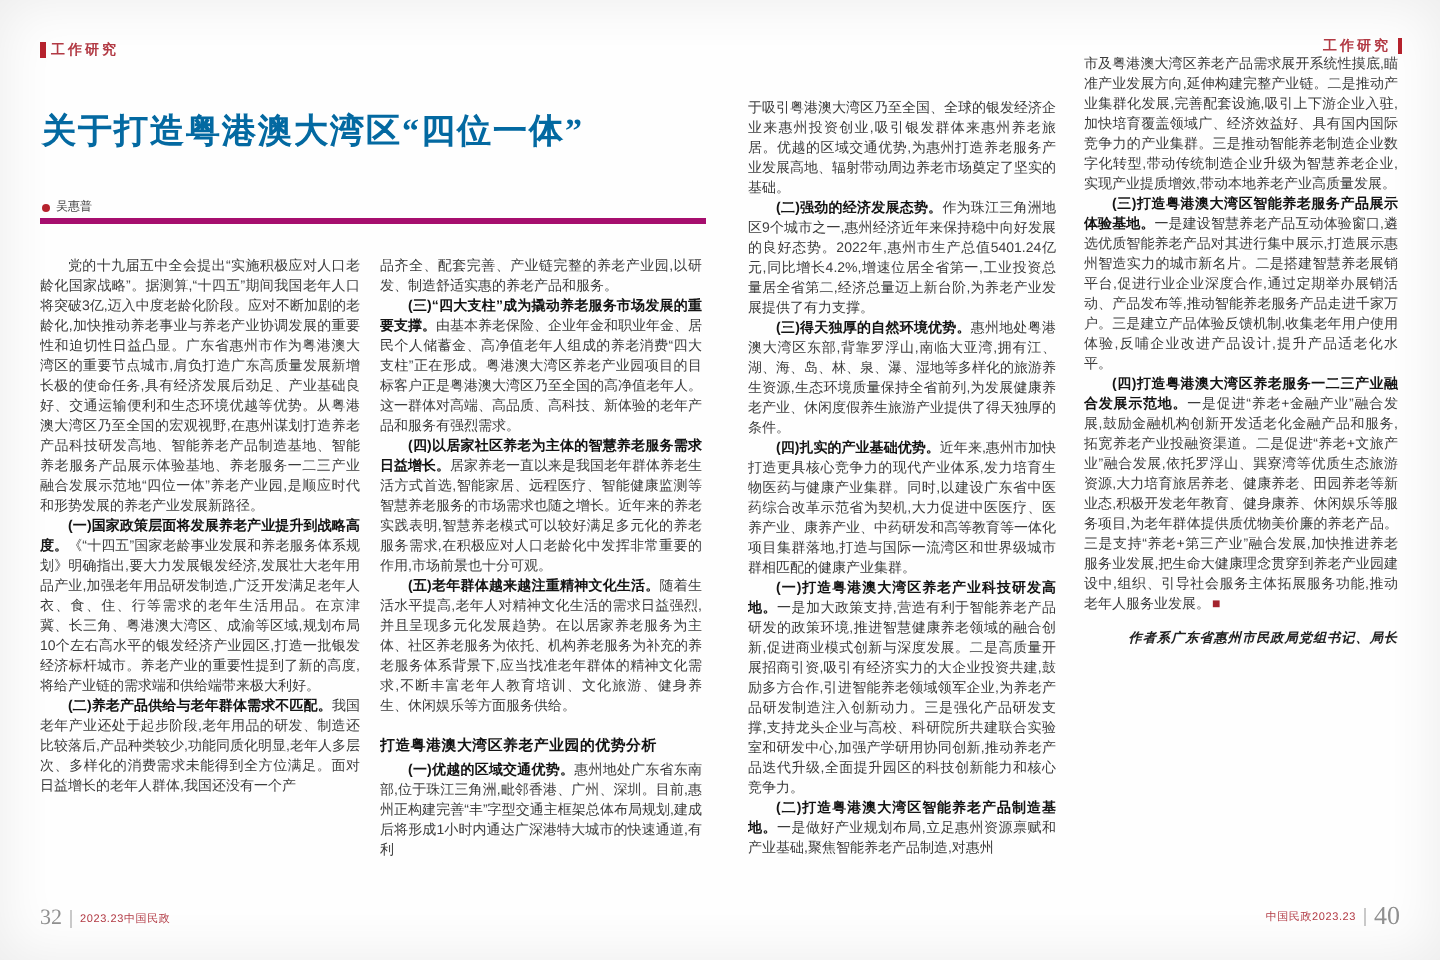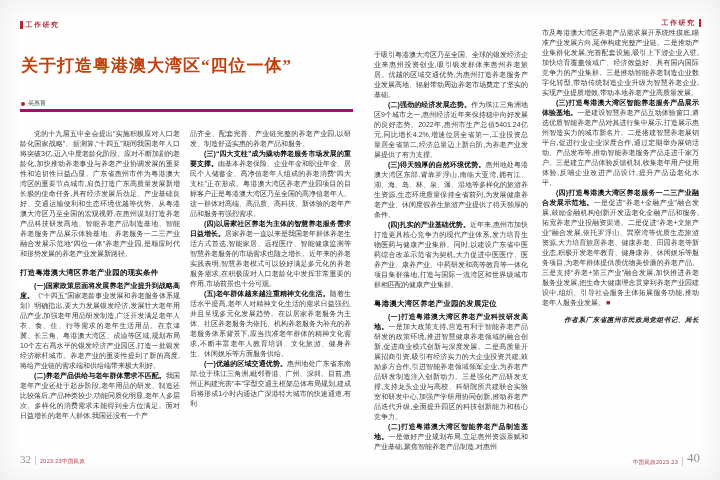--- a/index.html
+++ b/index.html
@@ -2,33 +2,33 @@
 <html><head>
 <meta charset="utf-8">
 <style>
   *{margin:0;padding:0;box-sizing:border-box}
   html,body{background:#e9e9e9}
   .spread{position:relative;width:720px;height:480px;background:#fefefe;overflow:hidden;
           box-shadow:inset 0 0 28px rgba(0,0,0,.08);font-family:"Liberation Sans",sans-serif}
   .abs{position:absolute}
   .tag{font-size:7px;font-weight:bold;letter-spacing:1.5px;color:#b23a44;display:flex;align-items:center;gap:3px}
   .tagbar{width:2.5px;height:8px;background:#b5222d}
-  .title{font-family:"Liberation Serif",serif;font-weight:bold;color:#c2410c;font-size:17px;line-height:19.5px;letter-spacing:1px}
+  .title{font-family:"Liberation Serif",serif;font-weight:bold;color:#0369a1;font-size:17px;line-height:19.5px;letter-spacing:1px}
   .byline{display:flex;align-items:center;gap:3px;font-size:6px;color:#444}
   .bdot{width:4px;height:4px;border-radius:50%;background:#b5222d}
   .rule{background:#a60e6e;height:2.5px}
   .col{font-size:7px;line-height:10px;color:#3b3b3b;text-align:justify;overflow:hidden}
   .para{text-indent:2em}
   .cont{text-indent:0}
   .lead{font-weight:bold;color:#141414}
   .bhead{font-size:7.4px;font-weight:bold;color:#141414;margin:9px 0 3px;text-indent:0;letter-spacing:.3px}
   .endmark{color:#a3242e;margin-left:1px}
   .author-note{margin-top:7px;text-align:right;font-family:"Liberation Serif",serif;font-style:italic;
                font-weight:bold;color:#222;font-size:6.6px;letter-spacing:.5px;text-indent:0}
-  .footer{display:flex;align-items:flex-end;gap:4px}
+  .footer{display:flex;align-items:center;gap:4px}
   .pn{font-family:"Liberation Serif",serif;color:#8f8f8f;font-size:11px}
   .pn.big{font-size:13px}
   .fsep{width:1px;height:9px;background:#c9c9c9}
   .fissue{font-size:5.5px;color:#b23a44;letter-spacing:.3px}
 </style>
 </head>
 <body>
 
 <div class="spread">
 
@@ -48,39 +48,38 @@
 
   <div class="byline abs" style="left:21px;top:99px">
     <span class="bdot"></span>
     <span>吴惠普</span>
   </div>
 
   <div class="rule abs" style="left:20px;top:109px;width:333px"></div>
 
   <div class="col abs" style="left:20px;top:129px;width:160px;height:323px">
     <p class="para"><span>党的十九届五中全会提出“实施积极应对人口老龄化国家战略”。据测算,“十四五”期间我国老年人口将突破3亿,迈入中度老龄化阶段。应对不断加剧的老龄化,加快推动养老事业与养老产业协调发展的重要性和迫切性日益凸显。广东省惠州市作为粤港澳大湾区的重要节点城市,肩负打造广东高质量发展新增长极的使命任务,具有经济发展后劲足、产业基础良好、交通运输便利和生态环境优越等优势。从粤港澳大湾区乃至全国的宏观视野,在惠州谋划打造养老产品科技研发高地、智能养老产品制造基地、智能养老服务产品展示体验基地、养老服务一二三产业融合发展示范地“四位一体”养老产业园,是顺应时代和形势发展的养老产业发展新路径。</span></p>
-    <div class="bhead">打造粤港澳大湾区养老产业园的现实条件</div>
     <p class="para"><span class="lead">(一)国家政策层面将发展养老产业提升到战略高度。</span><span>《“十四五”国家老龄事业发展和养老服务体系规划》明确指出,要大力发展银发经济,发展壮大老年用品产业,加强老年用品研发制造,广泛开发满足老年人衣、食、住、行等需求的老年生活用品。在京津冀、长三角、粤港澳大湾区、成渝等区域,规划布局10个左右高水平的银发经济产业园区,打造一批银发经济标杆城市。养老产业的重要性提到了新的高度,将给产业链的需求端和供给端带来极大利好。</span></p>
     <p class="para"><span class="lead">(二)养老产品供给与老年群体需求不匹配。</span><span>我国老年产业还处于起步阶段,老年用品的研发、制造还比较落后,产品种类较少,功能同质化明显,老年人多层次、多样化的消费需求未能得到全方位满足。面对日益增长的老年人群体,我国还没有一个产</span></p>
   </div>
 
   <div class="col abs" style="left:190px;top:129px;width:161px;height:323px">
     <p class="para cont"><span>品齐全、配套完善、产业链完整的养老产业园,以研发、制造舒适实惠的养老产品和服务。</span></p>
     <p class="para"><span class="lead">(三)“四大支柱”成为撬动养老服务市场发展的重要支撑。</span><span>由基本养老保险、企业年金和职业年金、居民个人储蓄金、高净值老年人组成的养老消费“四大支柱”正在形成。粤港澳大湾区养老产业园项目的目标客户正是粤港澳大湾区乃至全国的高净值老年人。这一群体对高端、高品质、高科技、新体验的老年产品和服务有强烈需求。</span></p>
     <p class="para"><span class="lead">(四)以居家社区养老为主体的智慧养老服务需求日益增长。</span><span>居家养老一直以来是我国老年群体养老生活方式首选,智能家居、远程医疗、智能健康监测等智慧养老服务的市场需求也随之增长。近年来的养老实践表明,智慧养老模式可以较好满足多元化的养老服务需求,在积极应对人口老龄化中发挥非常重要的作用,市场前景也十分可观。</span></p>
     <p class="para"><span class="lead">(五)老年群体越来越注重精神文化生活。</span><span>随着生活水平提高,老年人对精神文化生活的需求日益强烈,并且呈现多元化发展趋势。在以居家养老服务为主体、社区养老服务为依托、机构养老服务为补充的养老服务体系背景下,应当找准老年群体的精神文化需求,不断丰富老年人教育培训、文化旅游、健身养生、休闲娱乐等方面服务供给。</span></p>
+    <div class="bhead">打造粤港澳大湾区养老产业园的优势分析</div>
     <p class="para"><span class="lead">(一)优越的区域交通优势。</span><span>惠州地处广东省东南部,位于珠江三角洲,毗邻香港、广州、深圳。目前,惠州正构建完善“丰”字型交通主框架总体布局规划,建成后将形成1小时内通达广深港特大城市的快速通道,有利</span></p>
   </div>
 
   <div class="col abs" style="left:374px;top:50px;width:154px;height:403px">
     <p class="para cont"><span>于吸引粤港澳大湾区乃至全国、全球的银发经济企业来惠州投资创业,吸引银发群体来惠州养老旅居。优越的区域交通优势,为惠州打造养老服务产业发展高地、辐射带动周边养老市场奠定了坚实的基础。</span></p>
     <p class="para"><span class="lead">(二)强劲的经济发展态势。</span><span>作为珠江三角洲地区9个城市之一,惠州经济近年来保持稳中向好发展的良好态势。2022年,惠州市生产总值5401.24亿元,同比增长4.2%,增速位居全省第一,工业投资总量居全省第二,经济总量迈上新台阶,为养老产业发展提供了有力支撑。</span></p>
     <p class="para"><span class="lead">(三)得天独厚的自然环境优势。</span><span>惠州地处粤港澳大湾区东部,背靠罗浮山,南临大亚湾,拥有江、湖、海、岛、林、泉、瀑、湿地等多样化的旅游养生资源,生态环境质量保持全省前列,为发展健康养老产业、休闲度假养生旅游产业提供了得天独厚的条件。</span></p>
     <p class="para"><span class="lead">(四)扎实的产业基础优势。</span><span>近年来,惠州市加快打造更具核心竞争力的现代产业体系,发力培育生物医药与健康产业集群。同时,以建设广东省中医药综合改革示范省为契机,大力促进中医医疗、医养产业、康养产业、中药研发和高等教育等一体化项目集群落地,打造与国际一流湾区和世界级城市群相匹配的健康产业集群。</span></p>
-    <div class="bhead">粤港澳大湾区养老产业园的发展定位</div>
     <p class="para"><span class="lead">(一)打造粤港澳大湾区养老产业科技研发高地。</span><span>一是加大政策支持,营造有利于智能养老产品研发的政策环境,推进智慧健康养老领域的融合创新,促进商业模式创新与深度发展。二是高质量开展招商引资,吸引有经济实力的大企业投资共建,鼓励多方合作,引进智能养老领域领军企业,为养老产品研发制造注入创新动力。三是强化产品研发支撑,支持龙头企业与高校、科研院所共建联合实验室和研发中心,加强产学研用协同创新,推动养老产品迭代升级,全面提升园区的科技创新能力和核心竞争力。</span></p>
     <p class="para"><span class="lead">(二)打造粤港澳大湾区智能养老产品制造基地。</span><span>一是做好产业规划布局,立足惠州资源禀赋和产业基础,聚焦智能养老产品制造,对惠州</span></p>
   </div>
 
   <div class="col abs" style="left:542px;top:28px;width:157px;height:425px">
     <p class="para cont"><span>市及粤港澳大湾区养老产品需求展开系统性摸底,瞄准产业发展方向,延伸构建完整产业链。二是推动产业集群化发展,完善配套设施,吸引上下游企业入驻,加快培育覆盖领域广、经济效益好、具有国内国际竞争力的产业集群。三是推动智能养老制造企业数字化转型,带动传统制造企业升级为智慧养老企业,实现产业提质增效,带动本地养老产业高质量发展。</span></p>
     <p class="para"><span class="lead">(三)打造粤港澳大湾区智能养老服务产品展示体验基地。</span><span>一是建设智慧养老产品互动体验窗口,遴选优质智能养老产品对其进行集中展示,打造展示惠州智造实力的城市新名片。二是搭建智慧养老展销平台,促进行业企业深度合作,通过定期举办展销活动、产品发布等,推动智能养老服务产品走进千家万户。三是建立产品体验反馈机制,收集老年用户使用体验,反哺企业改进产品设计,提升产品适老化水平。</span></p>
     <p class="para"><span class="lead">(四)打造粤港澳大湾区养老服务一二三产业融合发展示范地。</span><span>一是促进“养老+金融产业”融合发展,鼓励金融机构创新开发适老化金融产品和服务,拓宽养老产业投融资渠道。二是促进“养老+文旅产业”融合发展,依托罗浮山、巽寮湾等优质生态旅游资源,大力培育旅居养老、健康养老、田园养老等新业态,积极开发老年教育、健身康养、休闲娱乐等服务项目,为老年群体提供质优物美价廉的养老产品。三是支持“养老+第三产业”融合发展,加快推进养老服务业发展,把生命大健康理念贯穿到养老产业园建设中,组织、引导社会服务主体拓展服务功能,推动老年人服务业发展。</span><span class="endmark">■</span></p>
     <div class="author-note">作者系广东省惠州市民政局党组书记、局长</div>
   </div>

